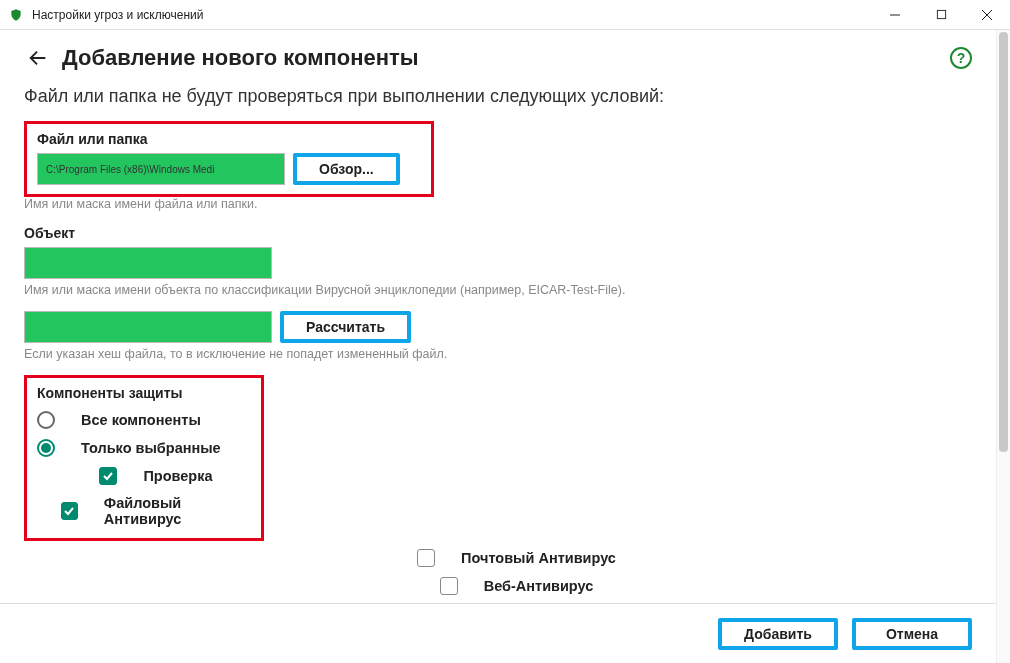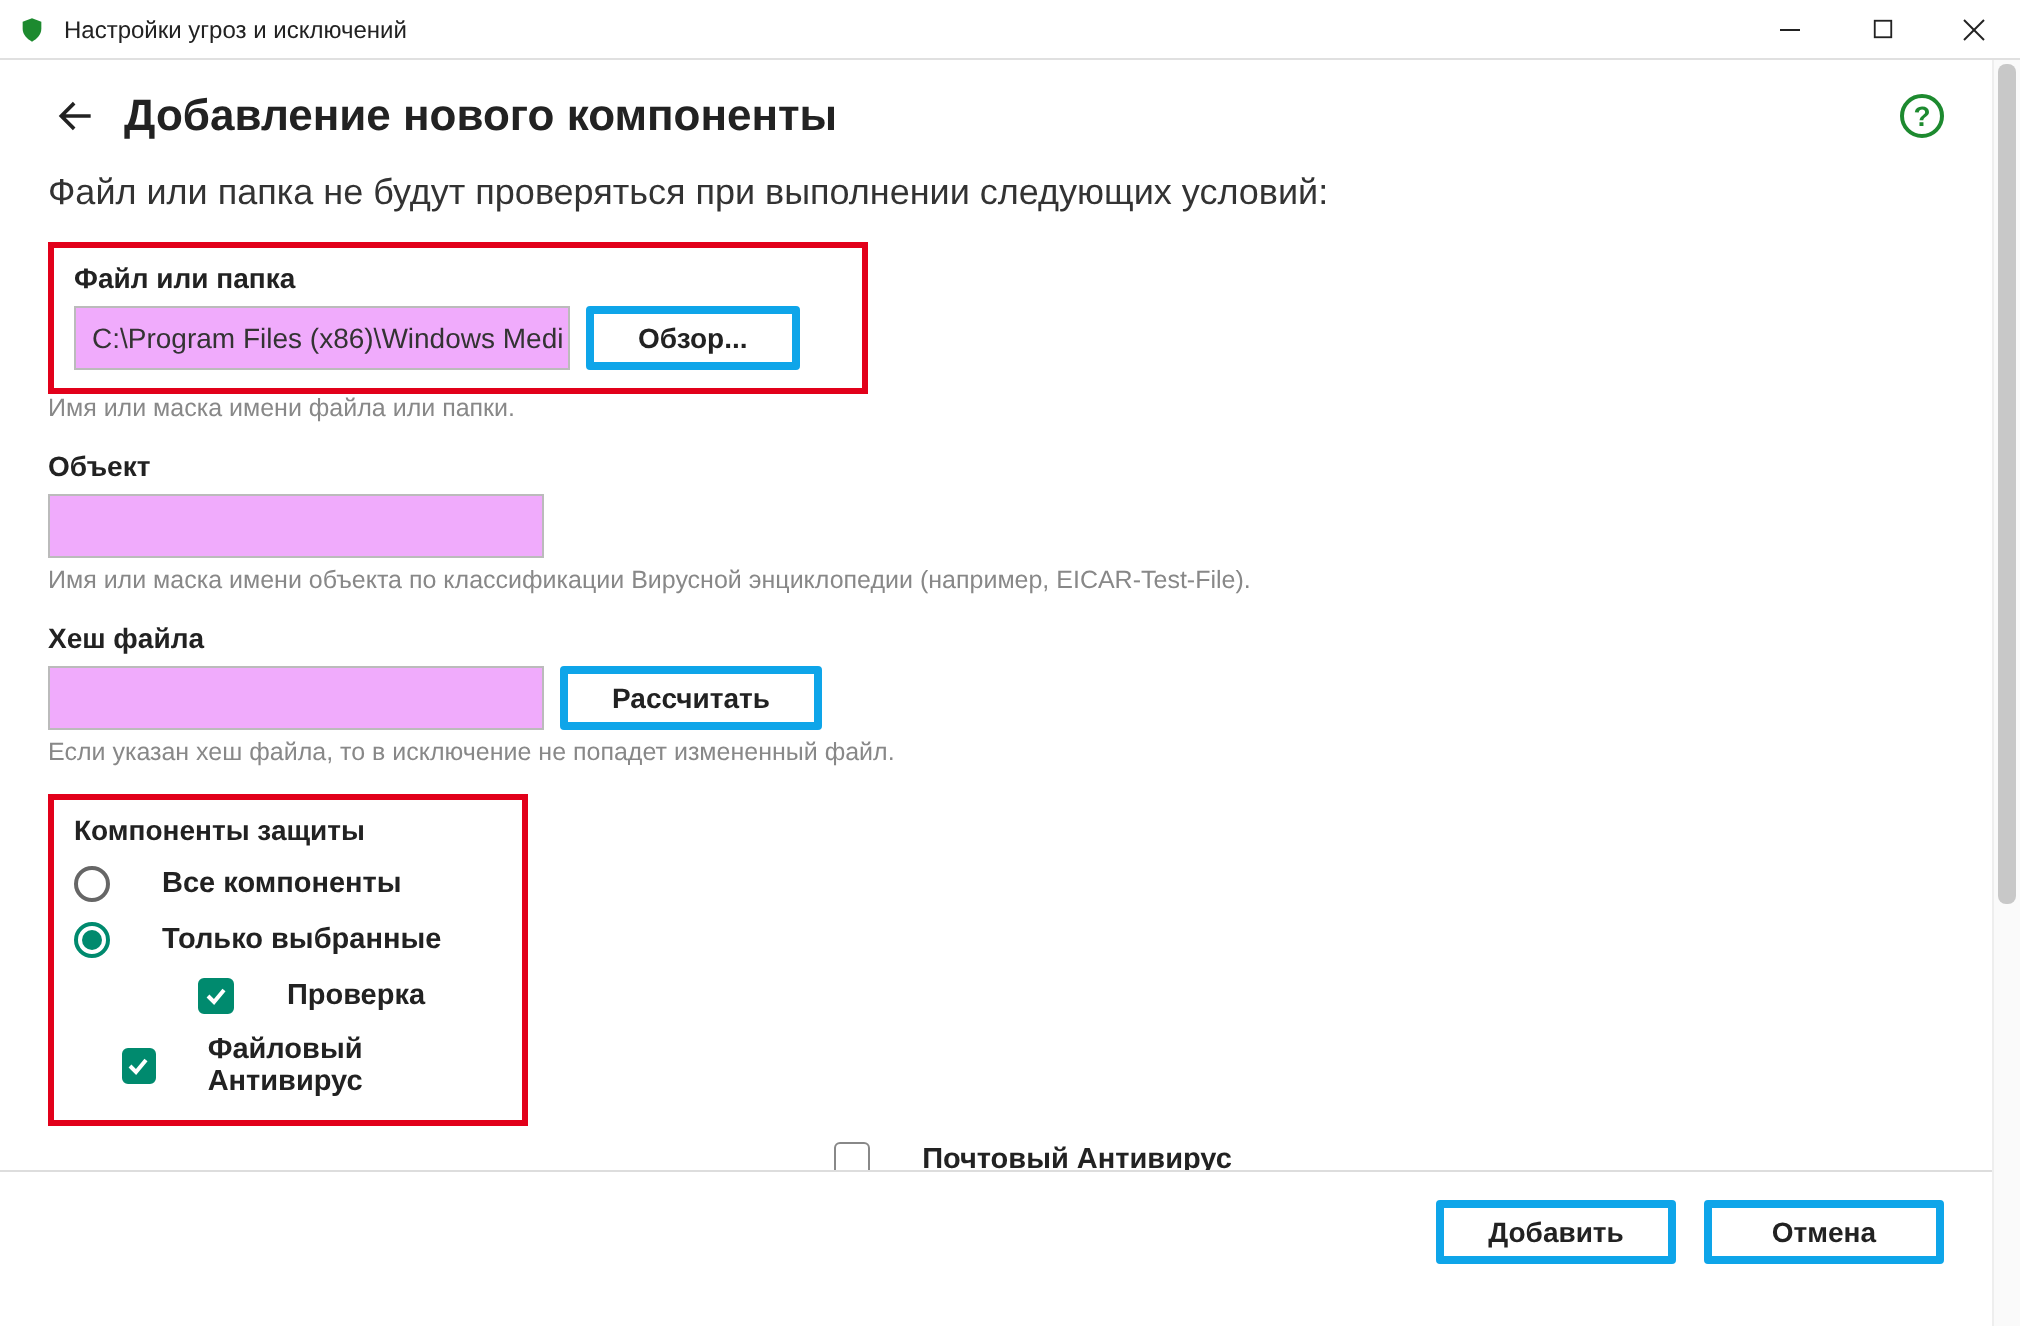--- a/index.html
+++ b/index.html
@@ -24,21 +24,21 @@
 
   .intro { font-size: 18px; color: #333; margin-bottom: 14px; }
 
   .section-label { font-size: 14px; font-weight: 600; color: #222; margin-bottom: 6px; }
 
   .hl { border: 3px solid #e2001a; padding: 7px 10px 9px 10px; margin-bottom: 2px; }
   .hl-wide { width: 410px; }
   .hl-narrow { width: 240px; }
 
   .row { display: flex; gap: 8px; }
-  .input { height: 32px; border: 1px solid #bbb; background: #f0abfc; font-size: 14px; padding: 0 8px; color: #333; }
+  .input { height: 32px; border: 1px solid #bbb; background: #22c55e; font-size: 10px; padding: 0 8px; color: #333; }
   .input-wide { width: 248px; overflow: hidden; text-overflow: ellipsis; white-space: nowrap; display:flex; align-items:center;}
   .btn { height: 32px; border: 4px solid #0ea5e9; background: #fff; padding: 0 22px; font-size: 14px; font-weight: 600; color: #222; display:flex; align-items:center; justify-content:center; border-radius: 2px; }
 
   .hint { font-size: 12.5px; color: #888; margin-bottom: 14px; }
 
   .obj-row .input { width: 248px; }
   .obj-section { margin-bottom: 4px; }
 
   .hash-row .input { width: 248px; }
 
@@ -46,21 +46,21 @@
   .radio-row, .check-row { display: flex; align-items: center; gap: 26px; font-size: 14.5px; color: #222; margin-bottom: 10px; font-weight: bold; }
   .radio { width: 18px; height: 18px; border: 2px solid #666; border-radius: 50%; display: flex; align-items: center; justify-content: center; }
   .radio.sel { border-color: #008a6e; }
   .radio.sel::after { content: ""; width: 10px; height: 10px; background: #008a6e; border-radius: 50%; }
   .checks { margin-left: 24px; }
   .check-row { margin-bottom: 10px; justify-content: center; }
   .check { width: 18px; height: 18px; border: 1.5px solid #888; border-radius: 3px; display: flex; align-items: center; justify-content: center; background: #fff; }
   .check.on { background: #008a6e; border-color: #008a6e; }
   .check.on svg { stroke: #fff; }
 
-  .footer { position: absolute; bottom: 18px; left: 0; right: 14px; height: 60px; border-top: 1px solid #ddd; display: flex; justify-content: flex-end; align-items: center; gap: 14px; padding-right: 24px; background: #fff; }
+  .footer { position: absolute; bottom: 0; left: 0; right: 14px; height: 60px; border-top: 1px solid #ddd; display: flex; justify-content: flex-end; align-items: center; gap: 14px; padding-right: 24px; background: #fff; }
   .footer .btn { min-width: 120px; }
 </style>
 </head>
 <body>
 
 <div class="titlebar">
   <span class="shield">
     <svg width="14" height="14" viewBox="0 0 24 24">
         <path d="M12 2 L20 5 V11 C20 16 16 20 12 22 C8 20 4 16 4 11 V5 Z" fill="#1d8a2f"></path>
       </svg>
@@ -114,21 +114,20 @@
 
   <div class="obj-section">
     <div class="section-label">Объект</div>
     <div class="row obj-row" style="margin-bottom:4px;">
       <div class="input"><span></span></div>
     </div>
   </div>
   <div class="hint">Имя или маска имени объекта по классификации Вирусной энциклопедии (например, EICAR-Test-File).</div>
 
   <div>
-    <div class="section-label">Хеш файла</div>
     <div class="row hash-row" style="margin-bottom:4px;">
       <div class="input"><span></span></div>
       <div class="btn">Рассчитать</div>
     </div>
   </div>
   <div class="hint">Если указан хеш файла, то в исключение не попадет измененный файл.</div>
 
   <div class="hl hl-narrow components">
     <div class="section-label" style="margin-bottom:10px;">Компоненты защиты</div>
     <div class="radio-row">

